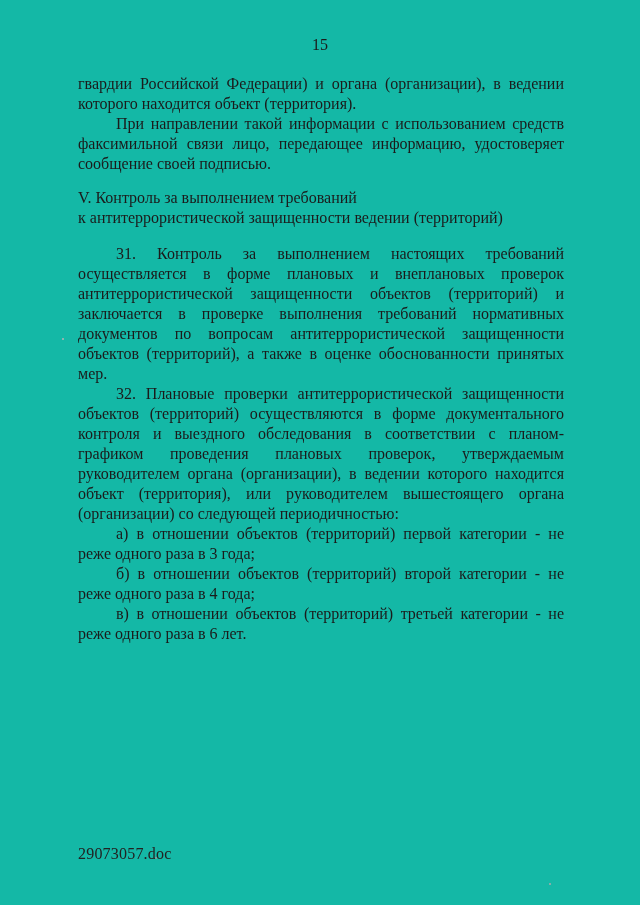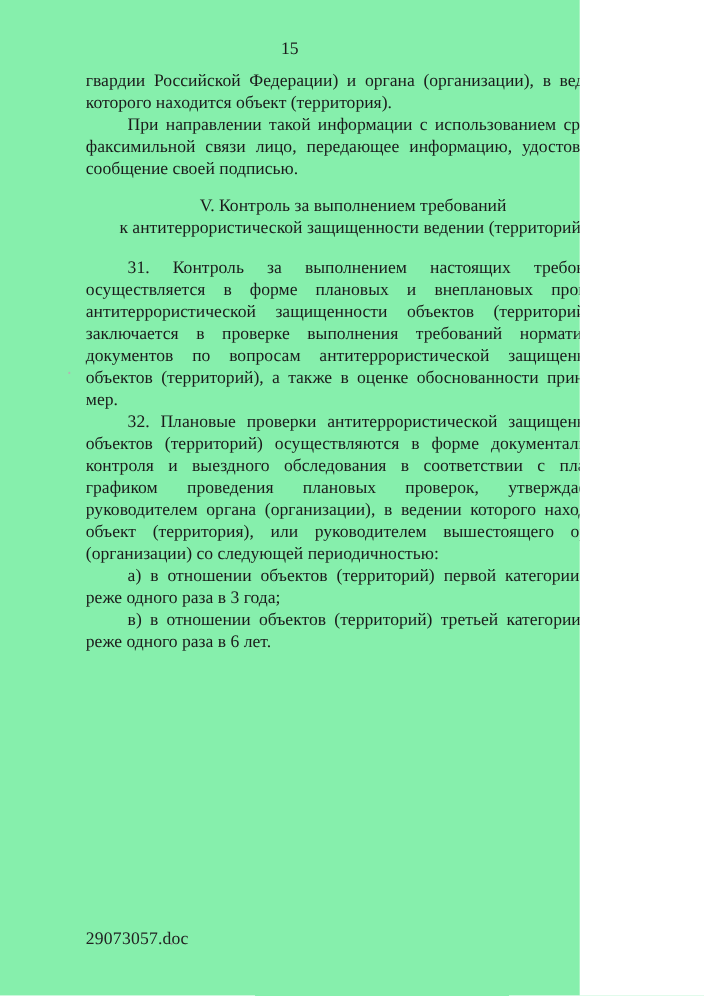--- a/index.html
+++ b/index.html
@@ -2,61 +2,60 @@
 <html><head>
 <meta charset="utf-8">
 <style>
   html, body {
     margin: 0;
     padding: 0;
     background: #ffffff;
   }
   .page {
     position: relative;
-    width: 527px;
+    width: 640px;
     height: 905px;
-    background: #86efac;
+    background: #14b8a6;
     overflow: hidden;
     font-family: "Liberation Serif", "DejaVu Serif", serif;
     color: #1b1b1b;
   }
   .page-number {
     position: absolute;
     top: 36px;
     left: 0;
     right: 0;
     text-align: center;
     font-size: 16px;
     line-height: 18px;
   }
   .content {
     position: absolute;
     left: 78px;
     width: 486px;
-    top: 64px;
+    top: 74px;
   }
   .content p {
     margin: 0;
     font-size: 16px;
     line-height: 20px;
     text-align: justify;
     text-justify: inter-word;
   }
   .indent {
     text-indent: 38px;
   }
   .no-indent {
     text-indent: 0;
   }
   .justify-last {
     text-align-last: justify;
   }
   .heading {
     margin: 14px 0 16px 0;
-    text-align: center;
     font-size: 16px;
     line-height: 20px;
   }
   .footer {
     position: absolute;
     left: 78px;
     top: 848px;
     font-size: 16px;
     line-height: 12px;
     letter-spacing: 0.2px;
@@ -91,20 +90,21 @@
       <div>V. Контроль за выполнением требований</div>
       <div>к антитеррористической защищенности ведении (территорий)</div>
     </div>
 
     <p class="indent">31. Контроль за выполнением настоящих требований осуществляется в форме плановых и внеплановых проверок антитеррористической защищенности объектов (территорий) и заключается в проверке выполнения требований нормативных документов по вопросам антитеррористической защищенности объектов (территорий), а также в оценке обоснованности принятых мер.</p>
 
     <p class="indent">32. Плановые проверки антитеррористической защищенности объектов (территорий) осуществляются в форме документального контроля и выездного обследования в соответствии с планом-графиком проведения плановых проверок, утверждаемым руководителем органа (организации), в ведении которого находится объект (территория), или руководителем вышестоящего органа (организации) со следующей периодичностью:</p>
 
     <p class="indent">а) в отношении объектов (территорий) первой категории - не реже одного раза в 3 года;</p>
 
+    <p class="indent">б) в отношении объектов (территорий) второй категории - не реже одного раза в 4 года;</p>
 
     <p class="indent">в) в отношении объектов (территорий) третьей категории - не реже одного раза в 6 лет.</p>
 
 
 
   </div>
 
   <div class="footer">29073057.doc</div>
 
   <div class="speck s1"></div>

